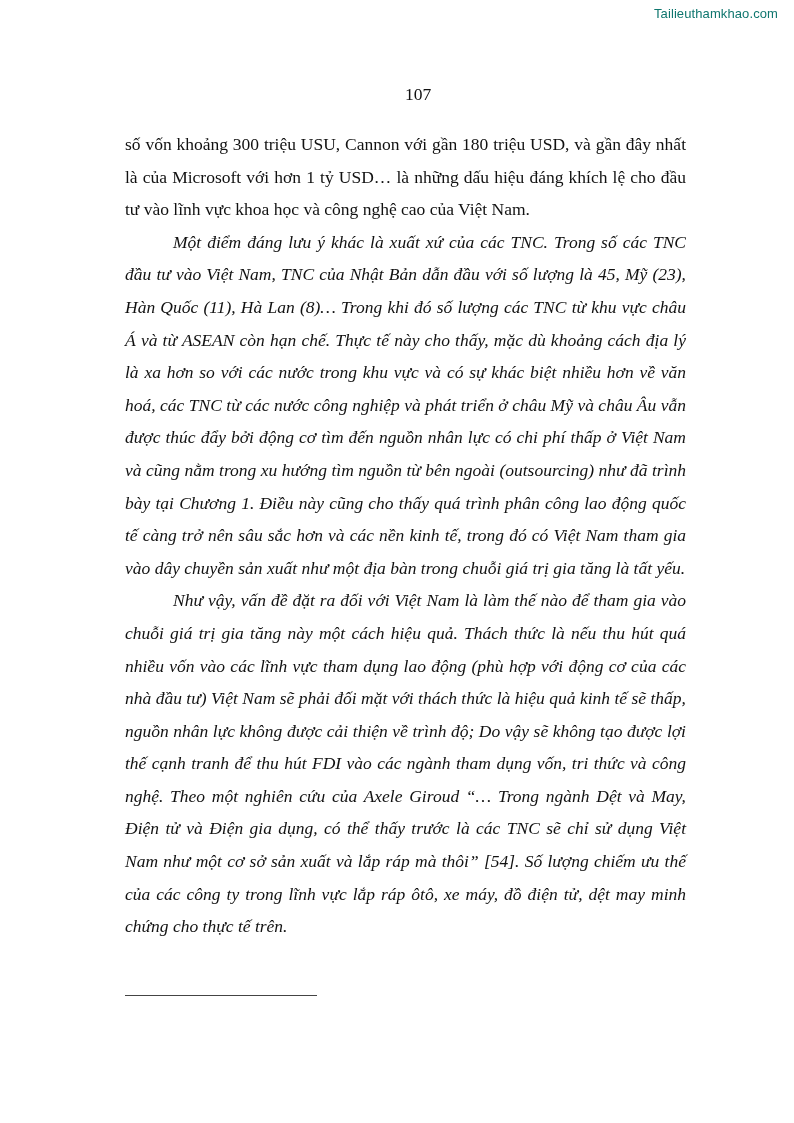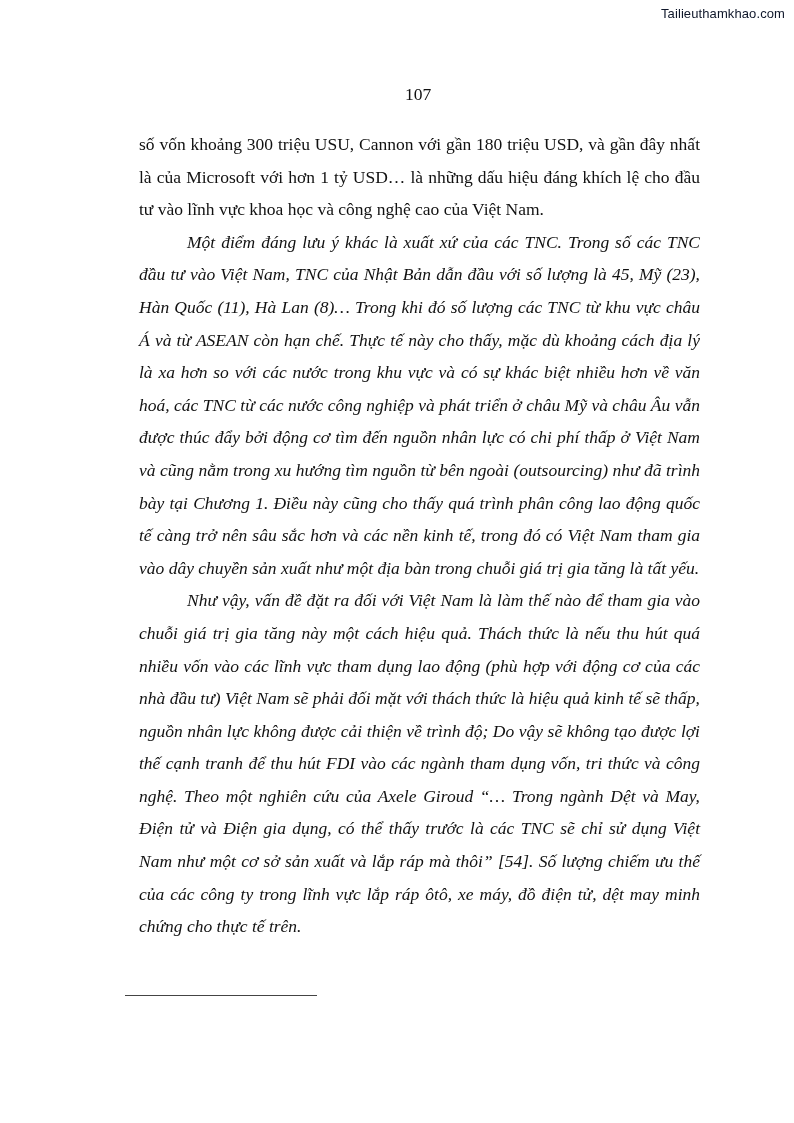--- a/index.html
+++ b/index.html
@@ -11,38 +11,38 @@
       width: 794px;
       height: 1123px;
       position: relative;
       overflow: hidden;
       font-family: "Liberation Serif", "DejaVu Serif", serif;
       color: #111111;
     }
     .watermark {
       position: absolute;
       top: 6px;
-      right: 9px;
+      right: 16px;
       font-family: "Liberation Sans", "DejaVu Sans", sans-serif;
       font-size: 13px;
-      color: #0f172a;
+      color: #0f766e;
       letter-spacing: 0.1px;
     }
     .page-number {
       position: absolute;
       top: 84px;
       left: 0;
       width: 836px;
       text-align: center;
       font-size: 17.5px;
     }
     .body-text {
       position: absolute;
       top: 128px;
-      left: 139px;
+      left: 125px;
       width: 561px;
       font-size: 17.5px;
       line-height: 32.6px;
     }
     .para {
       margin: 0;
       text-align: justify;
       text-justify: inter-word;
     }
     .para.indent {

